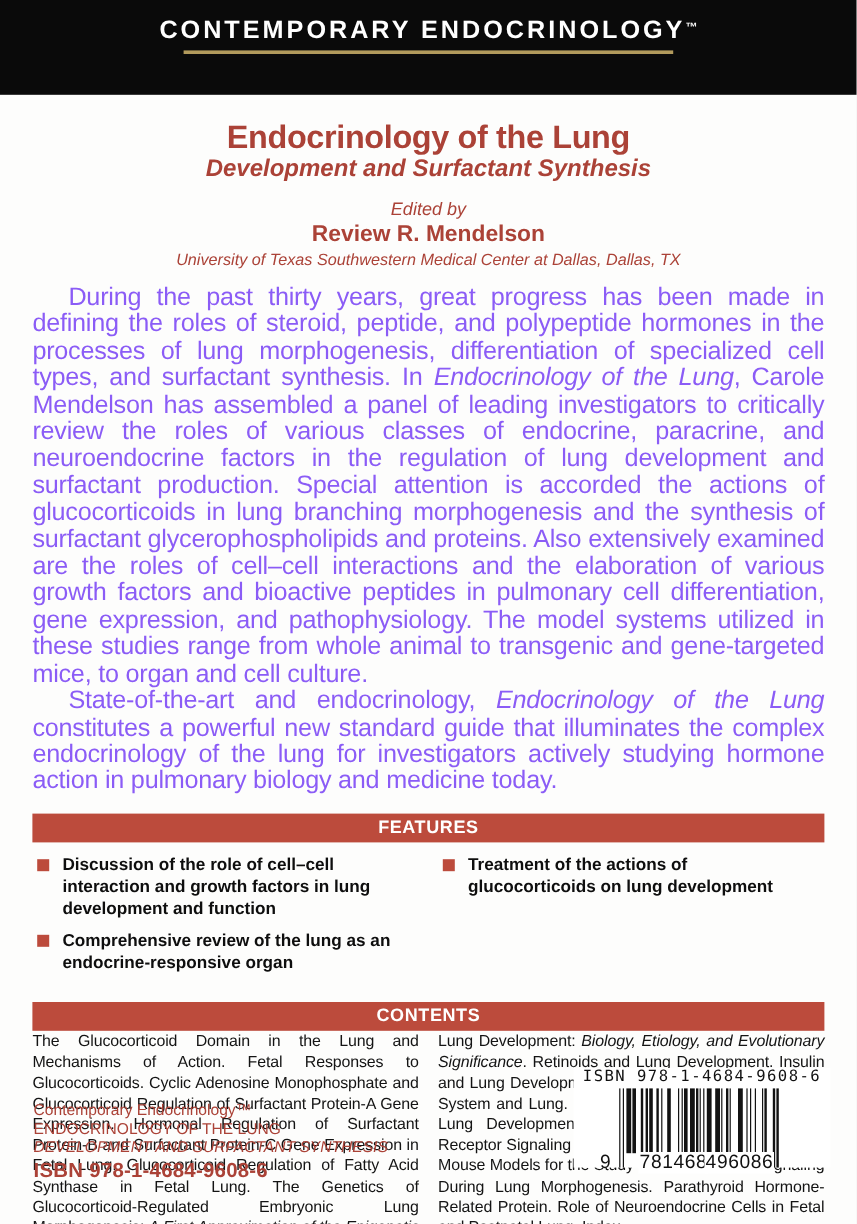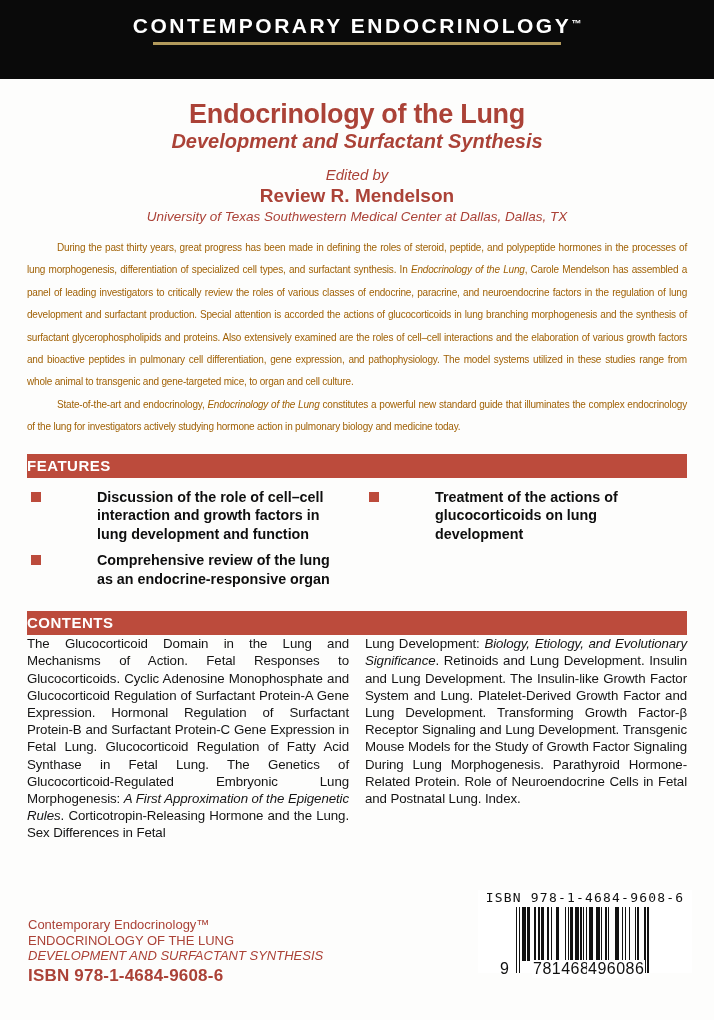--- a/index.html
+++ b/index.html
@@ -27,36 +27,36 @@
 
   .title-block { text-align:center; margin-top:20px; color:#ab4237; }
   .book-title { font-size:27px; font-weight:bold; letter-spacing:-0.3px; line-height:30px; }
   .book-subtitle { font-size:20px; font-weight:bold; font-style:italic; line-height:24px; }
   .edited-by { font-size:15px; font-style:italic; margin-top:13px; }
   .editor-name { font-size:19px; font-weight:bold; margin-top:2px; }
   .affiliation { font-size:13.5px; font-style:italic; margin-top:2px; }
 
   .description { margin-top:13px; }
   .description p {
-    font-size:10px; line-height:22.4px; text-align:justify;
-    text-indent:30px; letter-spacing:-0.2px; color:#a16207;
+    font-size:21px; line-height:22.4px; text-align:justify;
+    text-indent:30px; letter-spacing:-0.2px; color:#8b5cf6;
   }
   .description em, .contents-col em { font-style:italic; }
 
   .banner {
-    margin-top:15px; background:#bc4b3c; color:#ffffff; 
+    margin-top:15px; background:#bc4b3c; color:#ffffff; text-align:center;
     font-weight:bold; font-size:15px; letter-spacing:0.5px;
     padding:3px 0 4px 0;
   }
 
   .features-grid {
     display:grid; grid-template-columns:1fr 1fr; column-gap:24px;
     margin-top:10px; padding:0 4px;
   }
-  .feature-item { display:flex; margin-bottom:8px;gap:45px; }
+  .feature-item { display:flex; margin-bottom:8px; }
   .bullet {
     flex:0 0 auto; width:10px; height:10px; background:#bc4b3c;
     margin:4px 11px 0 0;
   }
   .feature-text { font-size:14.3px; font-weight:bold; line-height:18.5px; color:#0e0e0e; }
 
   .contents-grid {
     display:grid; grid-template-columns:1fr 1fr; column-gap:16px;
   }
   .contents-col {

